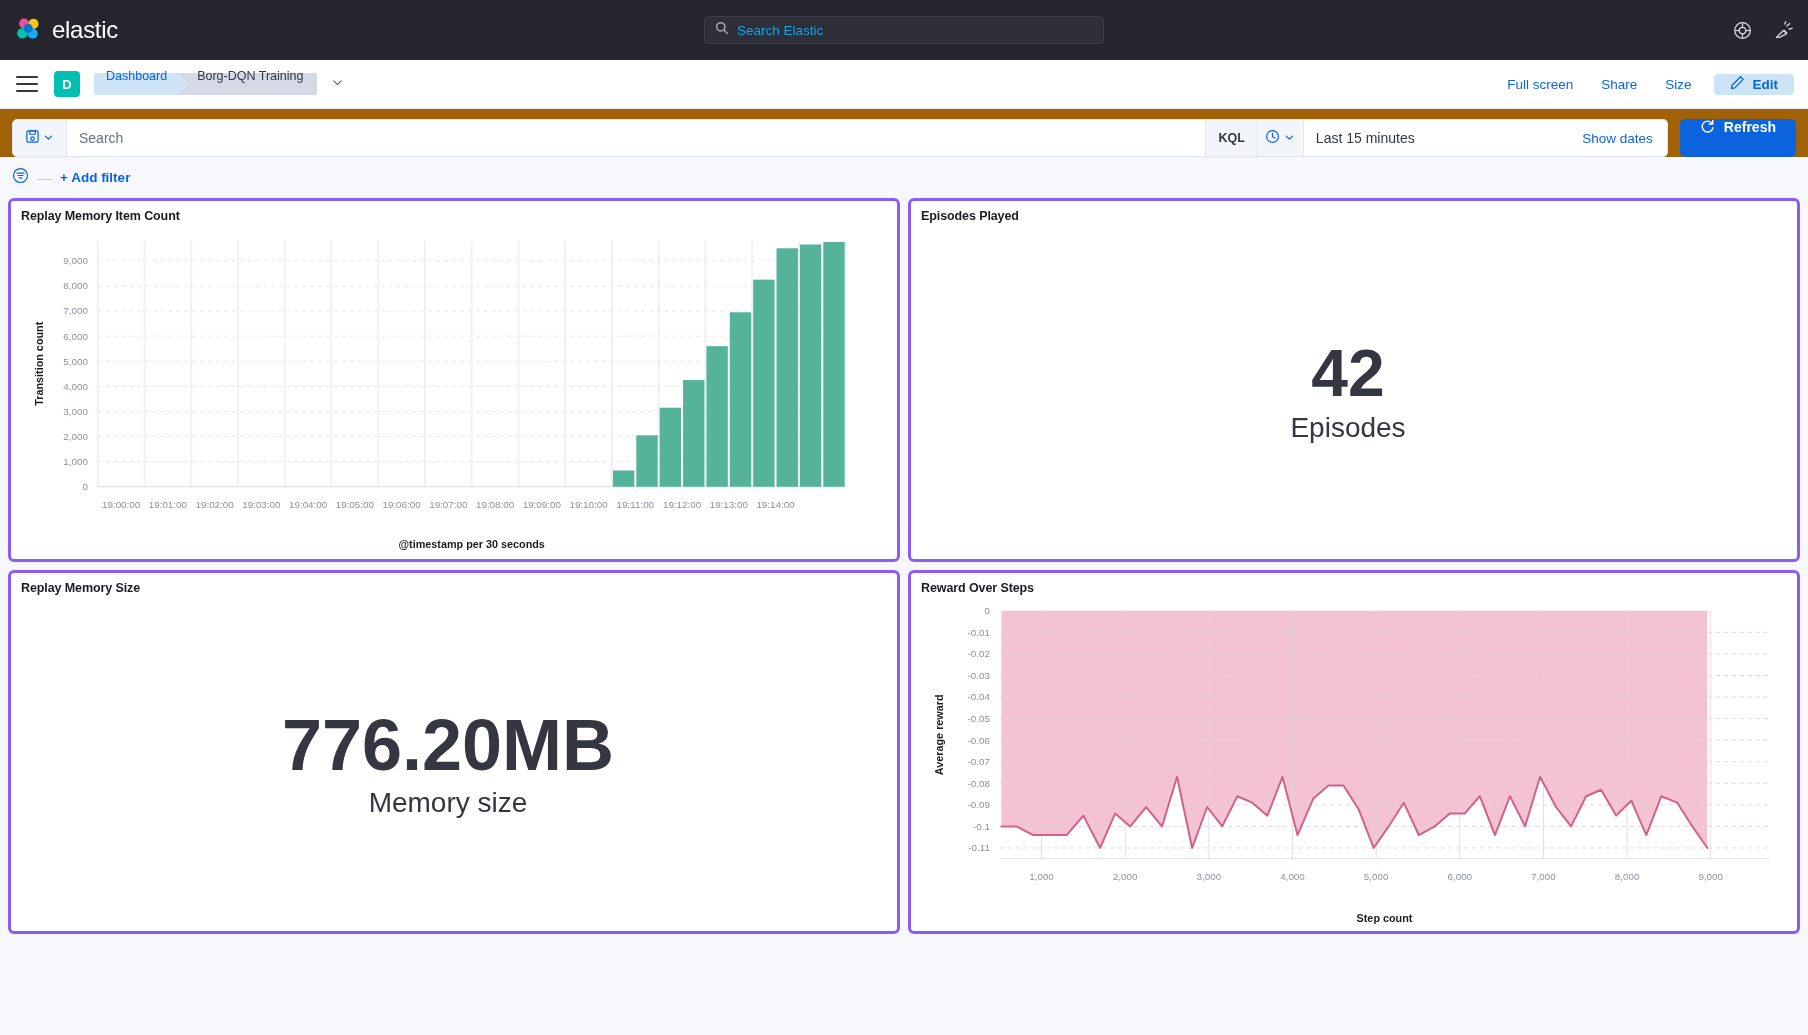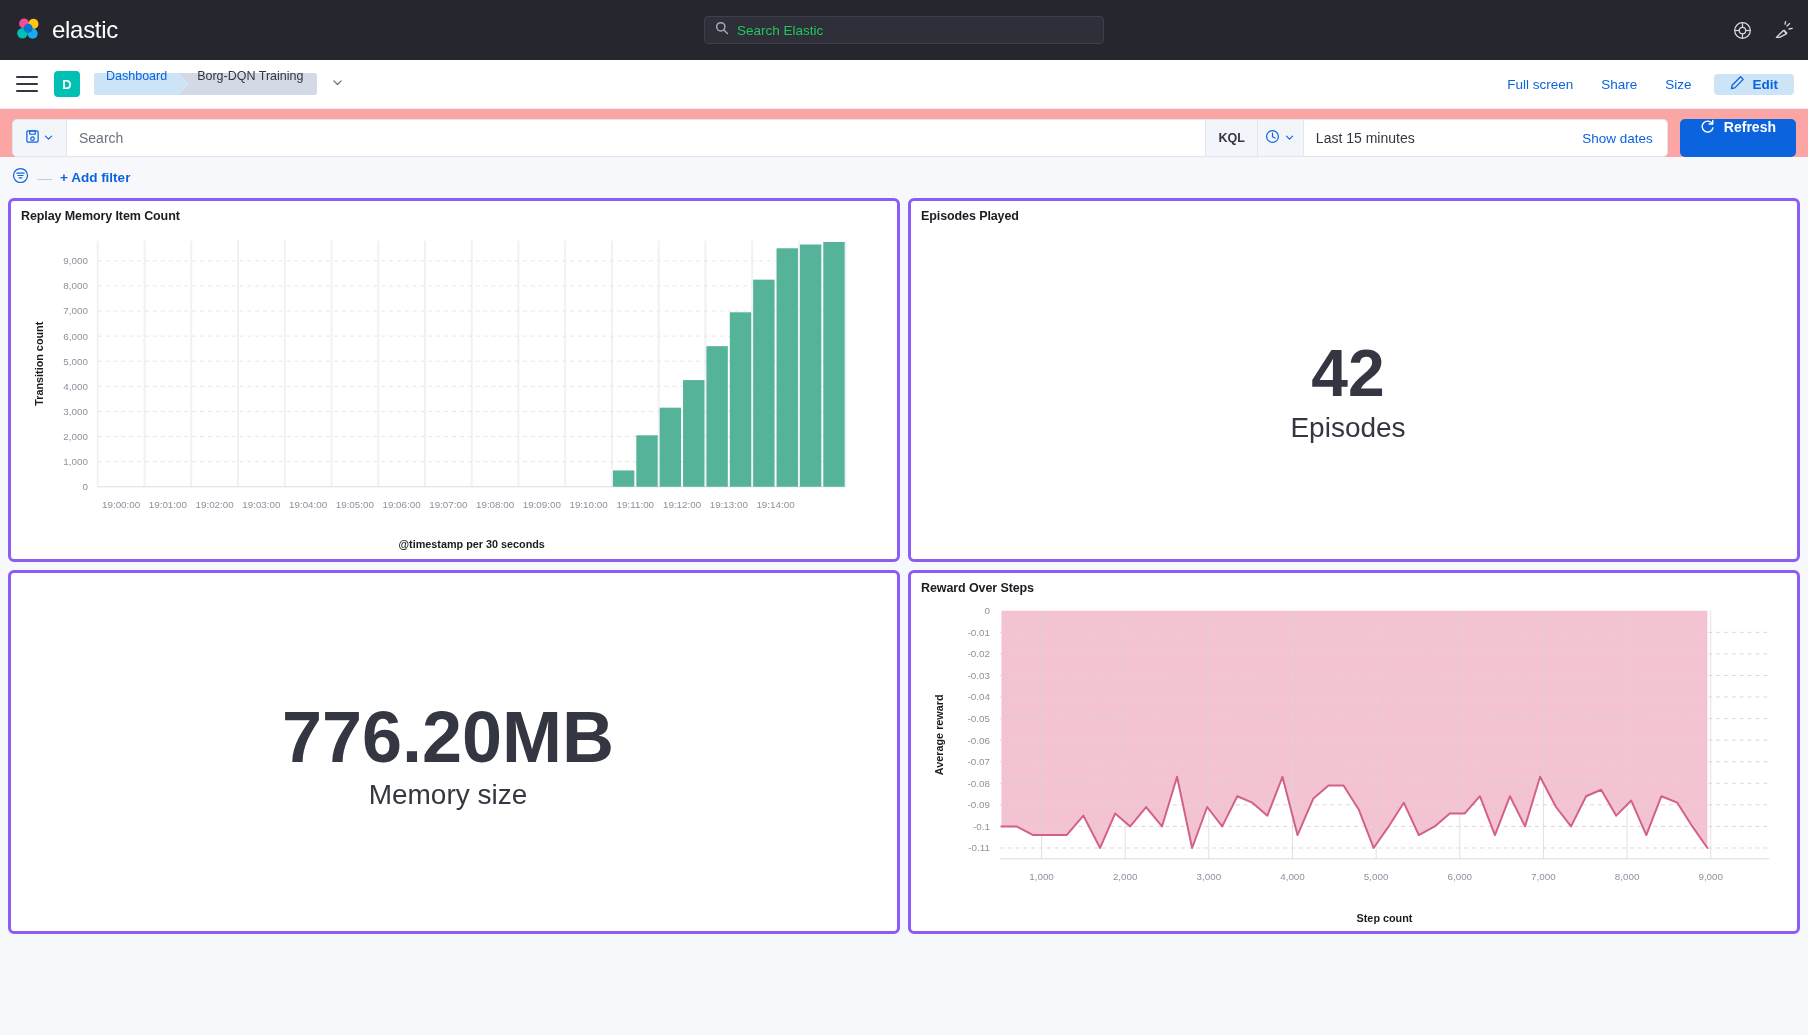--- a/index.html
+++ b/index.html
@@ -21,21 +21,21 @@
   .brand-logo { width: 26px; height: 26px; position: relative; }
   .brand-name {
     color: #FFFFFF; font-size: 24px; font-weight: 400; letter-spacing: -0.3px;
   }
   .global-search {
     position: absolute; left: 50%; transform: translateX(-50%);
     width: 400px; height: 28px;
     background: #2E2F38; border: 1px solid #3D3E48; border-radius: 4px;
     display: flex; align-items: center; gap: 8px; padding: 0 10px;
   }
-  .global-search .ph { color: #22c55e; font-size: 13.5px; }
+  .global-search .ph { color: #0ea5e9; font-size: 13.5px; }
   .header-icons {
     position: absolute; right: 14px; display: flex; align-items: center; gap: 22px;
   }
   .header-icons svg { display: block; }
 
   
   .crumb-bar {
     height: 49px; background: #FFFFFF;
     border-bottom: 1px solid #E9EDF3;
     display: flex; align-items: center; padding: 0 16px;
@@ -83,21 +83,21 @@
   }
   .edit-btn {
     background: #CCE4F5; color: #0B64DD; font-size: 13.5px; font-weight: 600;
     height: 21px; border: none; border-radius: 4px;
     display: flex; align-items: center; gap: 8px; padding: 0 16px;
     margin-left: 8px; cursor: pointer;
   }
 
   
   .query-bar {
-    background: #fca5a5; padding: 10px 12px 0 12px;
+    background: #a16207; padding: 10px 12px 0 12px;
     display: flex; align-items: center; gap: 0;
   }
   .query-input-wrap {
     flex: 1; height: 38px; background: #FFFFFF;
     border: 1px solid #E3E7ED; border-radius: 5px 0 0 5px;
     display: flex; align-items: center; position: relative;
     box-shadow: 0 1px 1px rgba(0,0,0,0.02);
   }
   .saved-query-btn {
     width: 54px; height: 100%; background: #F2F5F9;
@@ -402,20 +402,21 @@
     <div class="panel-title">Episodes Played</div>
     <div class="panel-body">
       <div class="metric-center">
         <div class="metric-value">42</div>
         <div class="metric-label">Episodes</div>
       </div>
     </div>
   </div>
 
   <div class="panel">
+    <div class="panel-title">Replay Memory Size</div>
     <div class="panel-body">
       <div class="metric-center">
         <div class="metric-value big">776.20MB</div>
         <div class="metric-label">Memory size</div>
       </div>
     </div>
   </div>
 
   <div class="panel">
     <div class="panel-title">Reward Over Steps</div>

